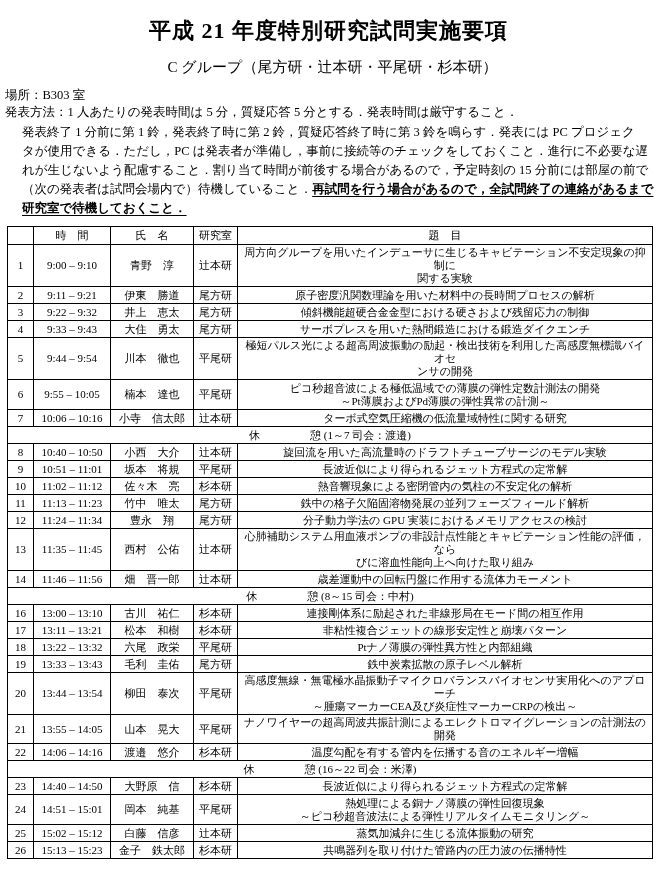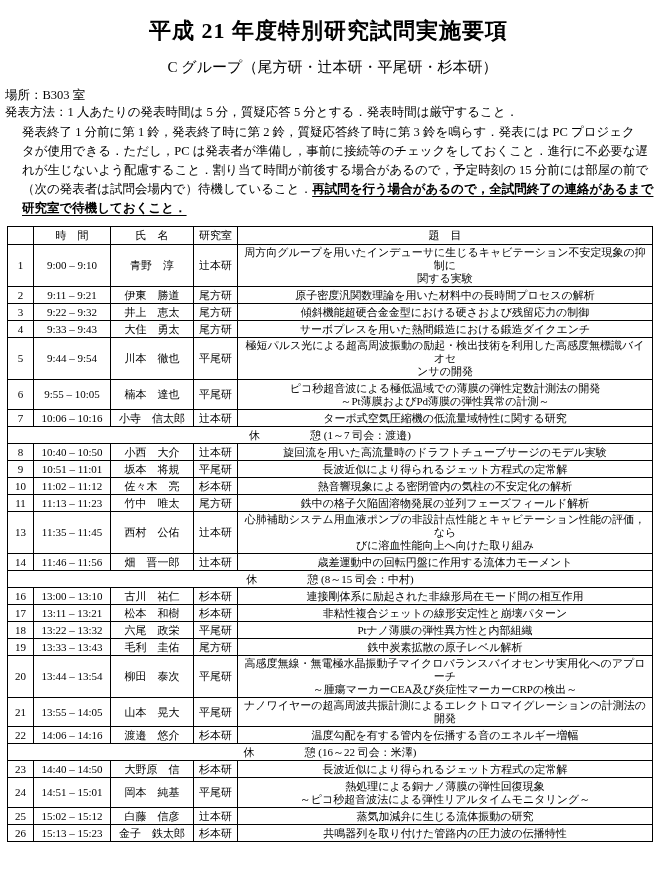--- a/index.html
+++ b/index.html
@@ -168,20 +168,27 @@
           <td class="c-lab">杉本研</td>
           <td class="c-title">熱音響現象による密閉管内の気柱の不安定化の解析</td>
         </tr>
         <tr class="single">
           <td class="c-no">11</td>
           <td class="c-time">11:13 – 11:23</td>
           <td class="c-name">竹中　唯太</td>
           <td class="c-lab">尾方研</td>
           <td class="c-title">鉄中の格子欠陥固溶物発展の並列フェーズフィールド解析</td>
         </tr>
+        <tr class="single">
+          <td class="c-no">12</td>
+          <td class="c-time">11:24 – 11:34</td>
+          <td class="c-name">豊永　翔</td>
+          <td class="c-lab">尾方研</td>
+          <td class="c-title">分子動力学法の GPU 実装におけるメモリアクセスの検討</td>
+        </tr>
         <tr class="double">
           <td class="c-no">13</td>
           <td class="c-time">11:35 – 11:45</td>
           <td class="c-name">西村　公佑</td>
           <td class="c-lab">辻本研</td>
           <td class="c-title">心肺補助システム用血液ポンプの非設計点性能とキャビテーション性能の評価，なら
 びに溶血性能向上へ向けた取り組み</td>
         </tr>
         <tr class="single">
           <td class="c-no">14</td>

